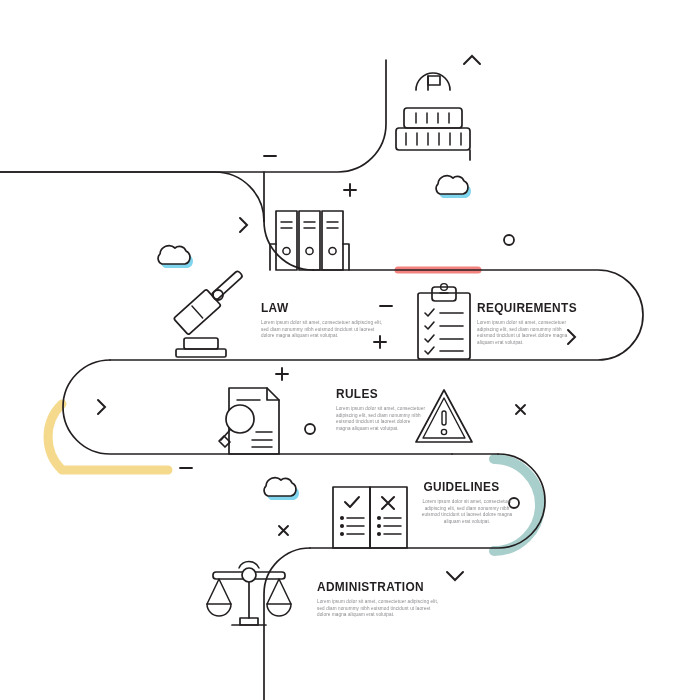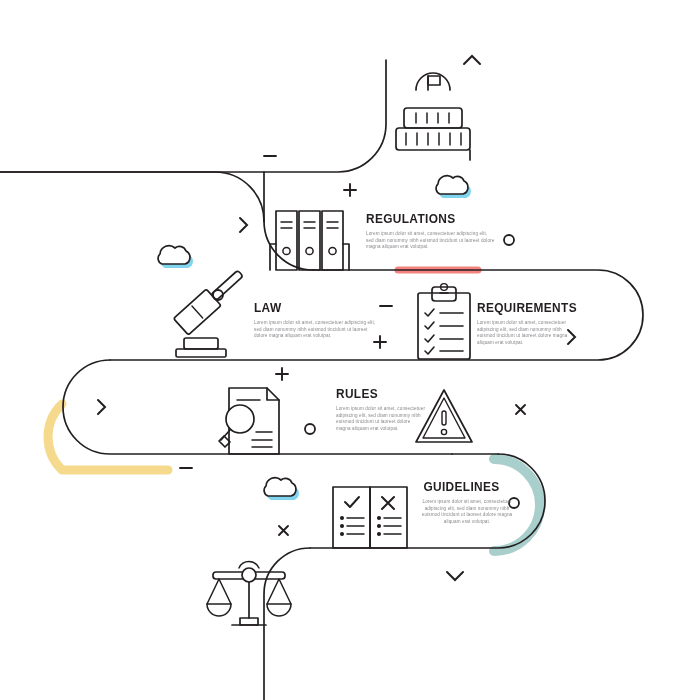--- a/index.html
+++ b/index.html
@@ -197,40 +197,40 @@
   </g>
   <g stroke="#231f20" stroke-width="1.8" fill="none">
     <circle cx="509" cy="240" r="5"></circle>
     <circle cx="218" cy="295" r="5"></circle>
     <circle cx="310" cy="429" r="5"></circle>
     <circle cx="514" cy="503" r="5"></circle>
   </g>
 </svg>
 
 
-<div class="blk" style="left:366px;top:212px;width:130px;">
-  <div class="ttl">REGULATIONS</div>
-  <div class="bdy">Lorem ipsum dolor sit amet, consectetuer adipiscing elit, sed diam nonummy nibh euismod tincidunt ut laoreet dolore magna aliquam erat volutpat.</div>
-</div>
-
-<div class="blk" style="left:254px;top:301px;width:128px;">
+
+<div class="blk" style="left:261px;top:301px;width:128px;">
   <div class="ttl">LAW</div>
   <div class="bdy">Lorem ipsum dolor sit amet, consectetuer adipiscing elit, sed diam nonummy nibh euismod tincidunt ut laoreet dolore magna aliquam erat volutpat.</div>
 </div>
 
 <div class="blk" style="left:477px;top:301px;width:97px;">
   <div class="ttl">REQUIREMENTS</div>
   <div class="bdy">Lorem ipsum dolor sit amet, consectetuer adipiscing elit, sed diam nonummy nibh euismod tincidunt ut laoreet dolore magna aliquam erat volutpat.</div>
 </div>
 
 
 <div class="blk" style="left:336px;top:387px;width:90px;">
   <div class="ttl">RULES</div>
   <div class="bdy">Lorem ipsum dolor sit amet, consectetuer adipiscing elit, sed diam nonummy nibh euismod tincidunt ut laoreet dolore magna aliquam erat volutpat.</div>
 </div>
 
 <div class="blk" style="left:421px;top:480px;width:92px;text-align:center;">
   <div class="ttl">GUIDELINES</div>
   <div class="bdy">Lorem ipsum dolor sit amet, consectetuer adipiscing elit, sed diam nonummy nibh euismod tincidunt ut laoreet dolore magna aliquam erat volutpat.</div>
 </div>
 
+<div class="blk" style="left:317px;top:580px;width:128px;">
+  <div class="ttl">ADMINISTRATION</div>
+  <div class="bdy">Lorem ipsum dolor sit amet, consectetuer adipiscing elit, sed diam nonummy nibh euismod tincidunt ut laoreet dolore magna aliquam erat volutpat.</div>
+</div>
 
 </div>
 
 </body></html>

